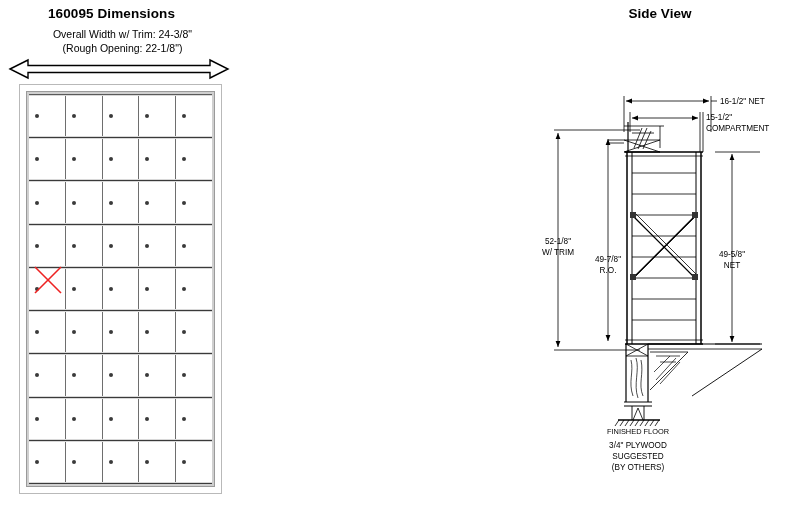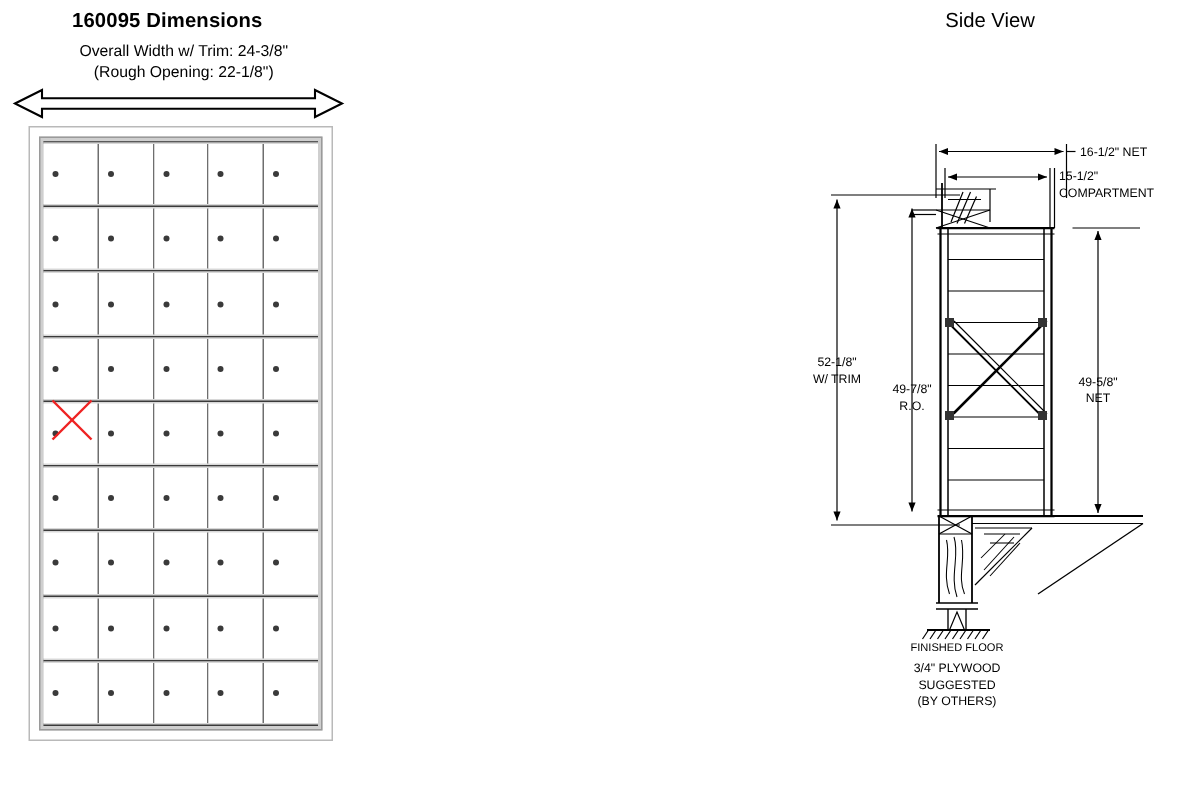--- a/index.html
+++ b/index.html
@@ -143,21 +143,21 @@
     width: 280px;
     height: 524px;
   }
   #side-title {
     position: absolute;
     left: 0;
     top: 6px;
     width: 280px;
     text-align: center;
     font-size: 13.5px;
-    font-weight: normal;
+    font-weight: bold;
   }
   #side-svg {
     position: absolute;
     left: 0;
     top: 0;
   }
   .dimtext {
     font-family: "Liberation Sans", sans-serif;
     font-size: 8.2px;
     fill: #000000;

